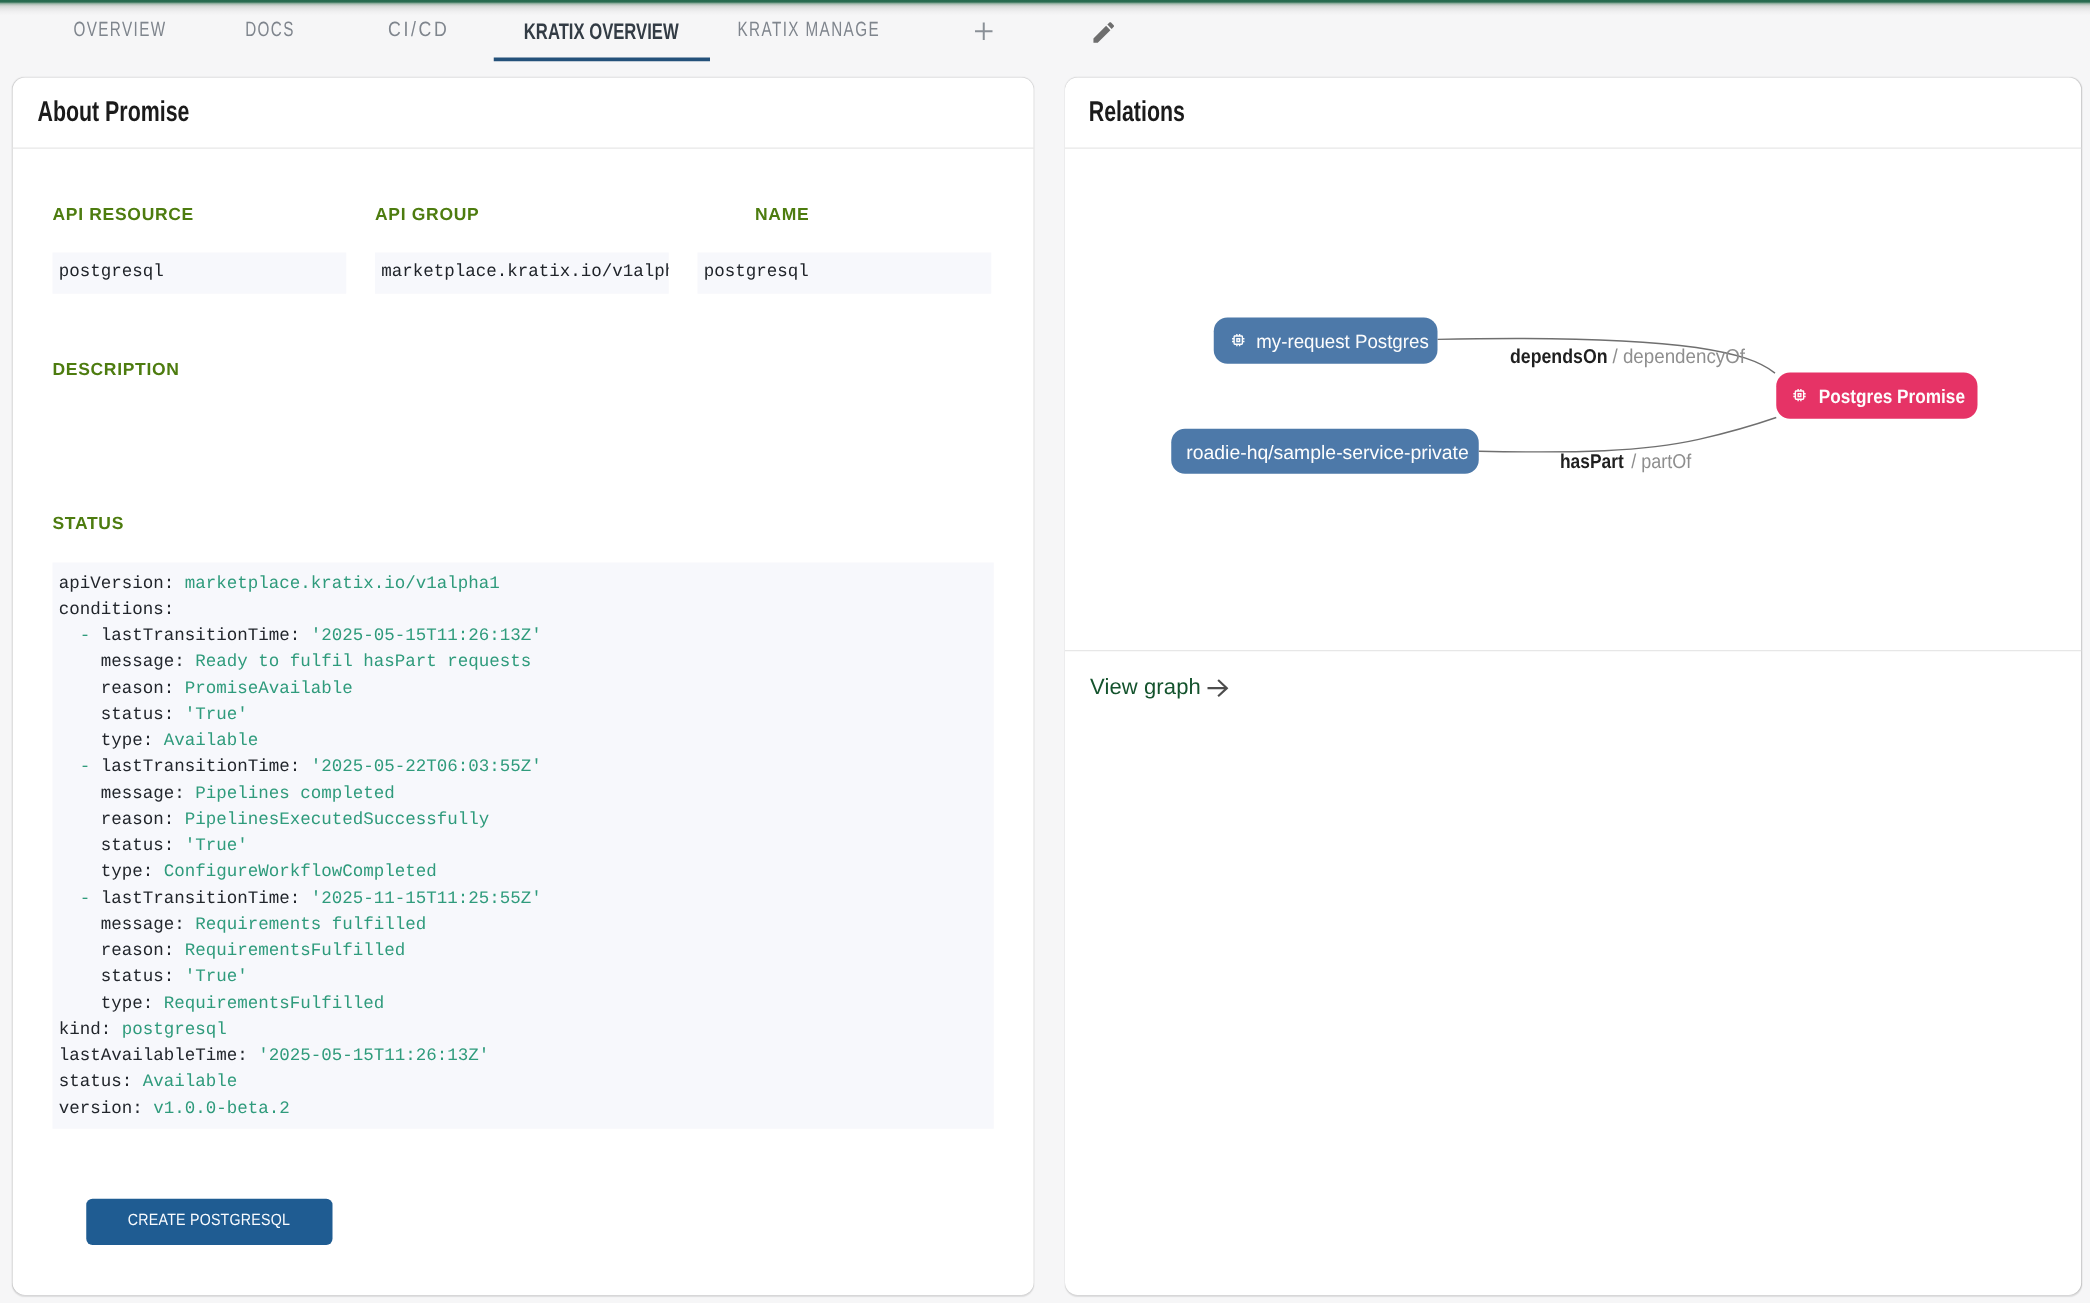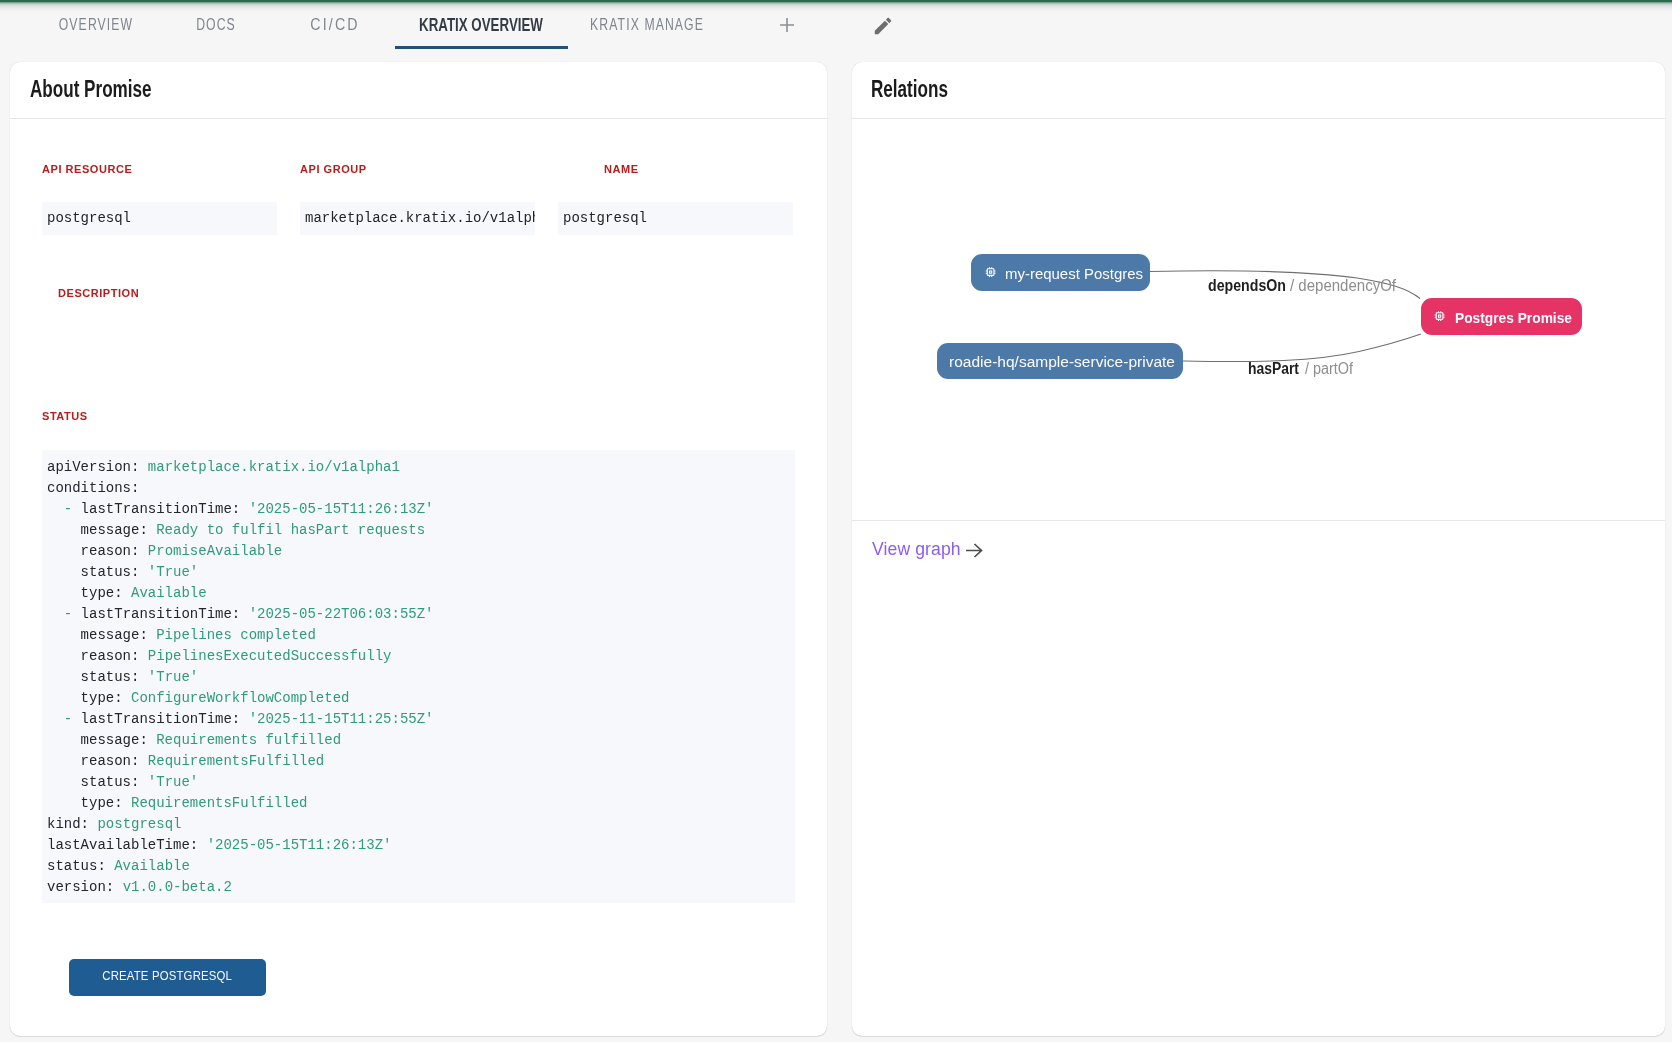--- a/index.html
+++ b/index.html
@@ -16,35 +16,35 @@
   .tab.active { color:#333c45; font-weight:700; font-size:18px; letter-spacing:0;
     transform:translateX(-50%) scaleX(0.74); top:14.5px; }
   #underline { position:absolute; left:395px; top:46px; width:173px; height:3px; background:#24517a; }
   .card { position:absolute; top:62px; background:#fff; border-radius:10px;
     box-shadow:0 1px 1px rgba(0,0,0,0.10), 0 0 1px rgba(0,0,0,0.18); }
   #card-left  { left:10px;  width:817px; height:974px; }
   #card-right { left:852px; width:813px; height:974px; }
   .cardhead { position:absolute; font-size:23px; font-weight:700;
     color:#1b1b1b; letter-spacing:0; transform:scaleX(0.743); transform-origin:left top; }
   .carddiv { position:absolute; left:0; width:100%; height:1px; background:#e7e7e7; }
-  .lbl { position:absolute; font-size:11px; font-weight:700; letter-spacing:0.55px;
-    color:#b91c1c; white-space:nowrap; }
+  .lbl { position:absolute; font-size:14px; font-weight:700; letter-spacing:0.55px;
+    color:#4d7c0f; white-space:nowrap; }
   .vbox { position:absolute; height:33px; background:#f7f8fc; overflow:hidden;
     font-family:"Liberation Mono", monospace; font-size:14px; color:#20242a;
     line-height:33px; padding-left:5px; white-space:nowrap; }
   #status-pre { position:absolute; left:32px; top:388px; width:753px; height:453px;
     background:#f7f8fc; font-family:Liberation Mono, monospace; font-size:14px;
     line-height:21px; color:#22262c; padding:7px 0 0 5px; white-space:pre; }
   #status-pre .v { color:#2f9b7c; }
   #btn { position:absolute; left:31px; top:897px; width:197px; height:37px;
     background:#1f5c92; border-radius:5px; color:#fafcff; font-size:13px; font-weight:400;
     letter-spacing:0.2px; text-align:center; line-height:34px;margin-left:28px; }
   #btn span { display:inline-block; transform:scaleX(0.875); transform-origin:center; }
   #viewgraph { position:absolute; left:20px; top:477px; font-size:17.6px; font-weight:400;
-    color:#8b5cf6; letter-spacing:0.1px; }
+    color:#14532d; letter-spacing:0.1px; }
 </style>
 </head>
 <body>
 <div id="topbar"></div>
 
 <div class="tab" style="left:96px;">OVERVIEW</div>
 <div class="tab" style="left:216px;">DOCS</div>
 <div class="tab" style="left:335px; transform:translateX(-50%) scaleX(0.86); letter-spacing:2.5px;">CI/CD</div>
 <div class="tab active" style="left:481px;">KRATIX OVERVIEW</div>
 <div class="tab" style="left:647px;">KRATIX MANAGE</div>
@@ -61,21 +61,21 @@
   <div class="carddiv" style="top:56px;"></div>
 
   <div class="lbl" style="left:32px; top:101px;">API RESOURCE</div>
   <div class="lbl" style="left:290px; top:101px;">API GROUP</div>
   <div class="lbl" style="left:548px; top:101px;padding-left:46px;">NAME</div>
 
   <div class="vbox" style="left:32px; top:140px; width:235px;">postgresql</div>
   <div class="vbox" style="left:290px; top:140px; width:235px;">marketplace.kratix.io/v1alpha1</div>
   <div class="vbox" style="left:548px; top:140px; width:235px;">postgresql</div>
 
-  <div class="lbl" style="left:32px; top:225px;margin-left:16px;">DESCRIPTION</div>
+  <div class="lbl" style="left:32px; top:225px;">DESCRIPTION</div>
 
   <div class="lbl" style="left:32px; top:348px;">STATUS</div>
   <pre id="status-pre">apiVersion: <span class="v">marketplace.kratix.io/v1alpha1</span>
 conditions:
   <span class="v">-</span> lastTransitionTime: <span class="v">'2025-05-15T11:26:13Z'</span>
     message: <span class="v">Ready to fulfil hasPart requests</span>
     reason: <span class="v">PromiseAvailable</span>
     status: <span class="v">'True'</span>
     type: <span class="v">Available</span>
   <span class="v">-</span> lastTransitionTime: <span class="v">'2025-05-22T06:03:55Z'</span>

